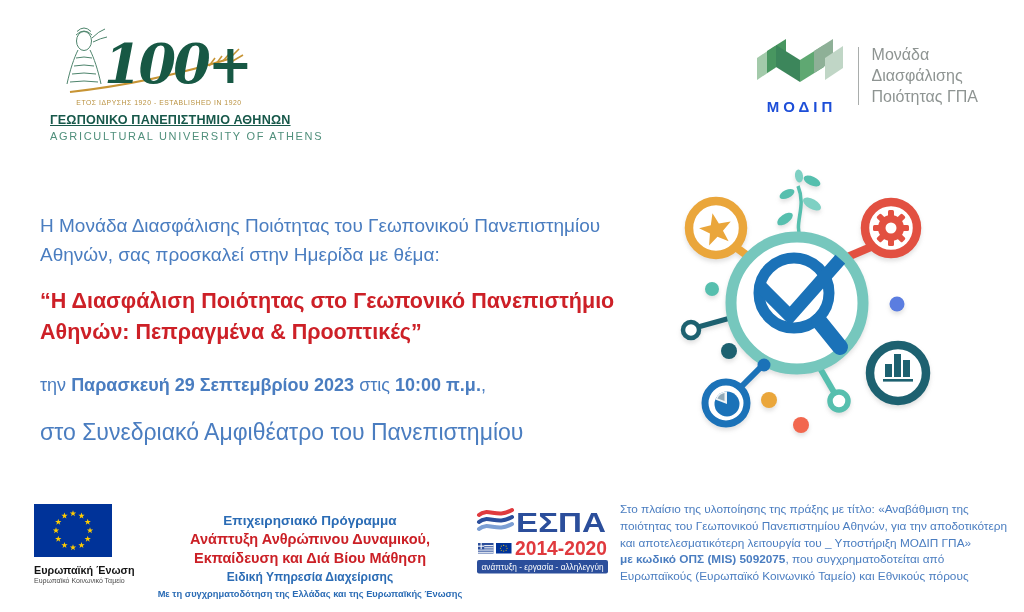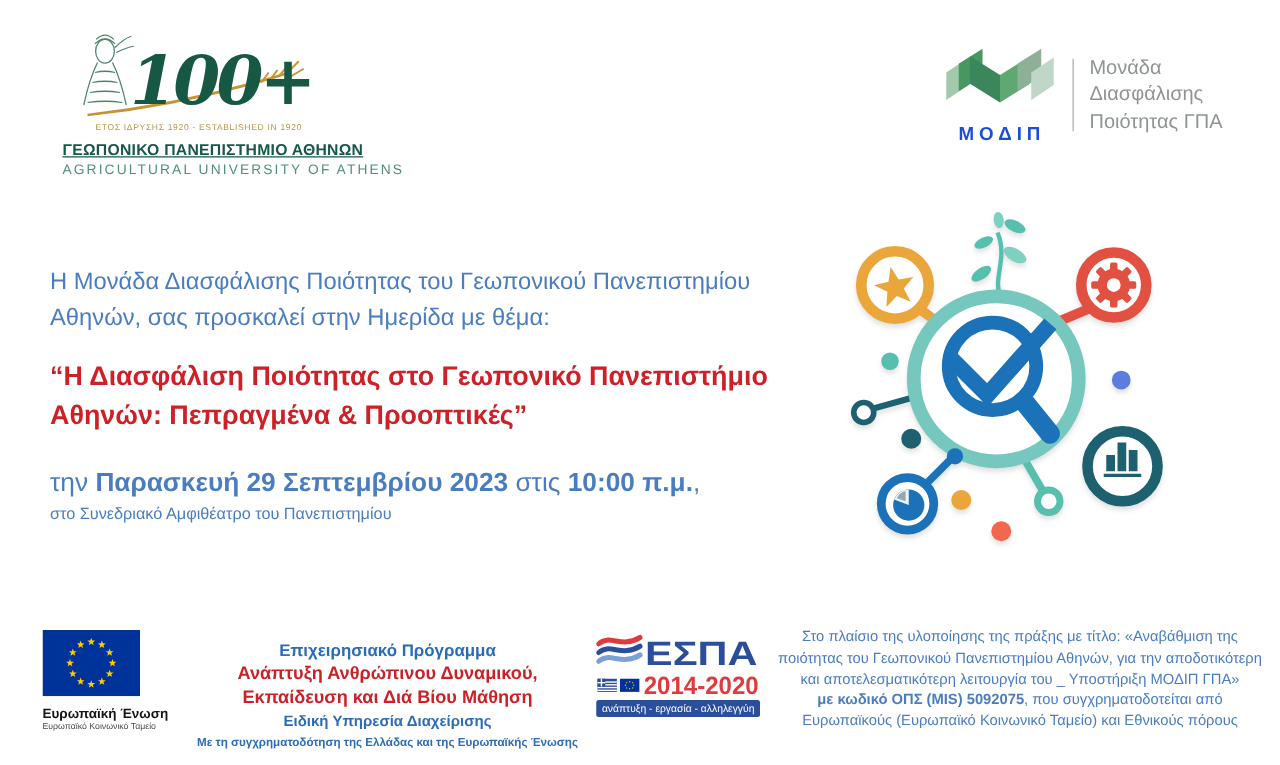--- a/index.html
+++ b/index.html
@@ -17,41 +17,41 @@
   .modip{position:absolute;right:46px;top:36px;display:flex;align-items:center;gap:13px;}
   .modip-left{text-align:center;}
   .modip-acronym{color:#1d4ed8;font-size:15px;letter-spacing:4px;margin-top:2px;padding-left:4px;font-weight:bold;}
   .modip-divider{width:1px;height:58px;background:#a9adac;}
   .modip-name{color:#8e9492;font-size:16px;line-height:1.32;text-align:left;}
 
   
   .invite{position:absolute;left:40px;top:212px;width:612px;text-align:left;}
   .invite .intro{color:#4a7dc0;font-size:19px;line-height:1.5;}
   .invite .title{color:#cd2027;font-weight:bold;font-size:21.5px;line-height:1.45;margin-top:17px;}
-  .invite .when{color:#4a7dc0;font-size:21px;margin-top:27px;}
+  .invite .when{color:#4a7dc0;font-size:18px;margin-top:27px;}
   .invite .when b{font-weight:bold;}
-  .invite .where{color:#4a7dc0;font-size:13px;margin-top:4px;}
+  .invite .where{color:#4a7dc0;font-size:23px;margin-top:23px;}
 
   
   .illu{position:absolute;left:654px;top:166px;filter:drop-shadow(0 3px 2px rgba(90,90,90,.18));}
 
   
   .eu{position:absolute;left:34px;top:504px;width:92px;}
   .eu-name{font-weight:bold;color:#141414;font-size:10.8px;margin-top:3px;white-space:nowrap;}
   .eu-fund{color:#4a4a4a;font-size:7px;margin-top:1px;white-space:nowrap;}
 
   .program{position:absolute;left:152px;top:513px;width:316px;text-align:center;}
   .program .p1{color:#2b6cb5;font-weight:bold;font-size:13.5px;}
   .program .p2{color:#cb2026;font-weight:bold;font-size:14.5px;line-height:1.28;margin-top:2px;}
   .program .p4{color:#2b6cb5;font-weight:bold;font-size:12px;margin-top:3px;}
   .program .p5{color:#2b6cb5;font-weight:bold;font-size:9.3px;margin-top:5px;white-space:nowrap;}
 
   .espa{position:absolute;left:475px;top:503px;}
 
-  .note{position:absolute;left:620px;top:501px;width:392px;text-align:center;
+  .note{position:absolute;left:620px;top:501px;width:392px;text-align:left;
         color:#4a7dc0;font-size:11.8px;line-height:1.42;}
   .note b{font-weight:bold;}
 </style>
 </head>
 <body>
 
 <div class="canvas">
 
   <div class="aua">
     <svg class="aua-art" width="210" height="72" viewBox="0 0 210 72">

